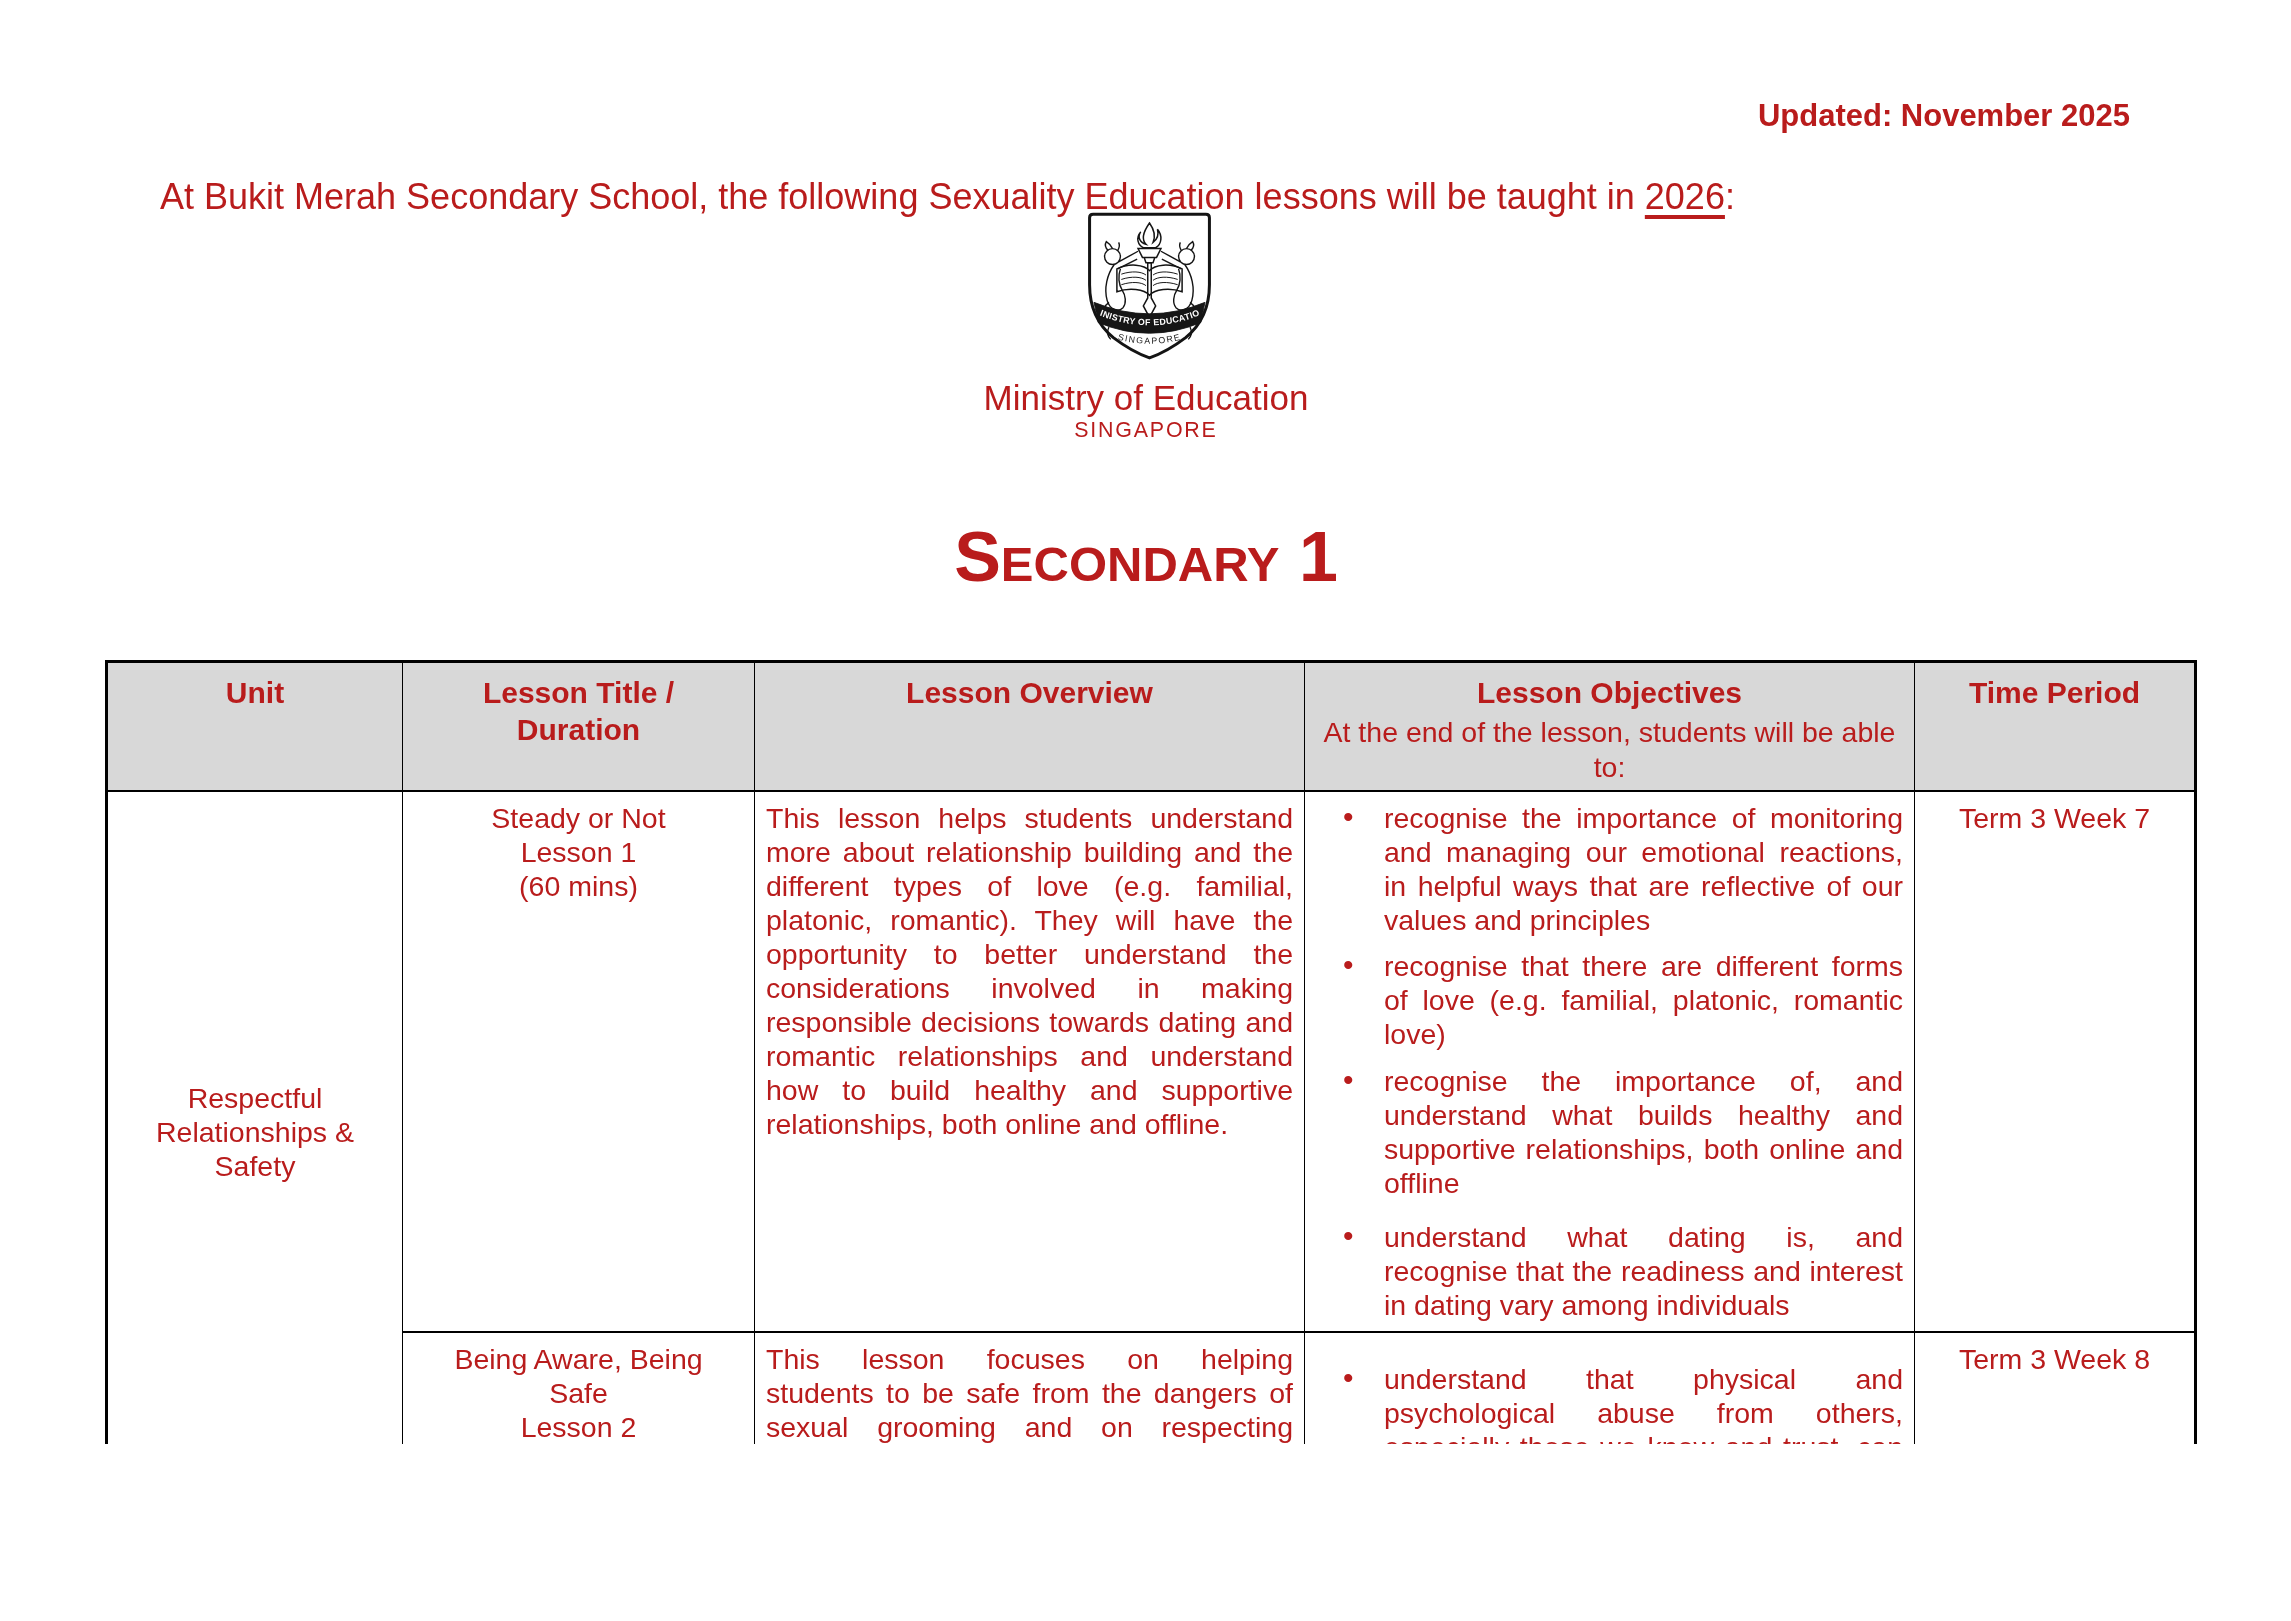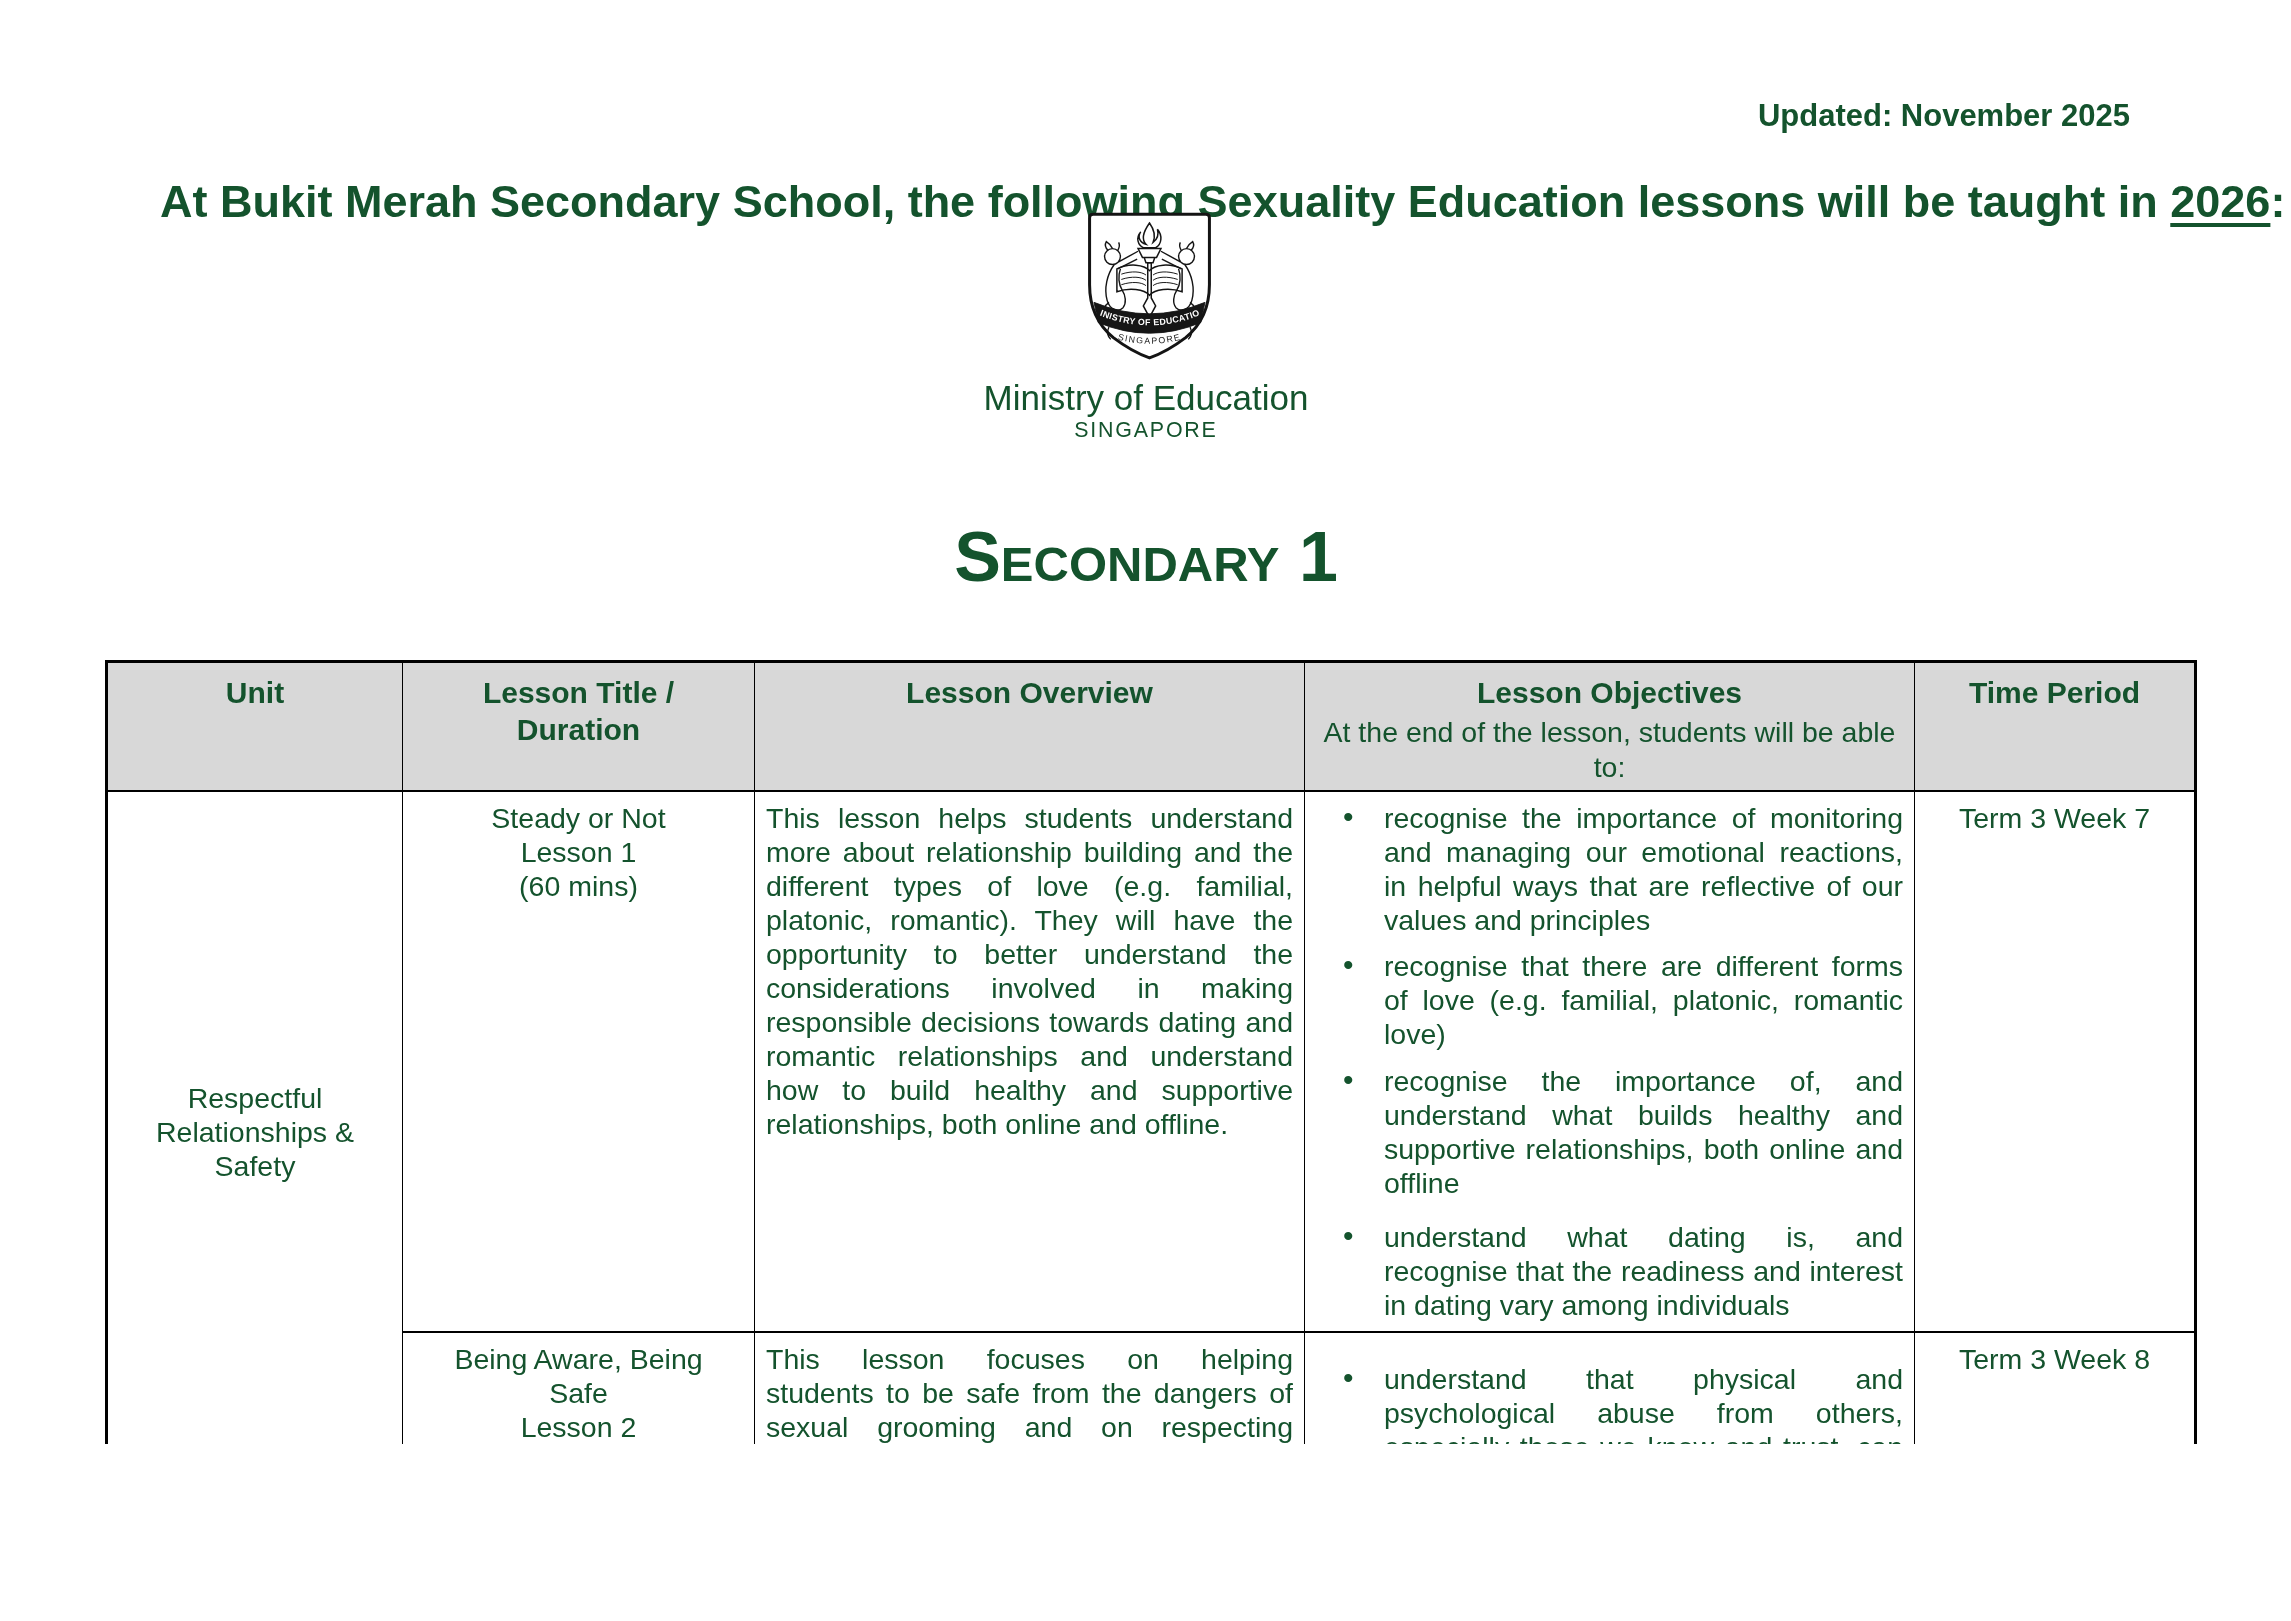--- a/index.html
+++ b/index.html
@@ -1,37 +1,37 @@
 <!DOCTYPE html>
 <html style="font-size:14.3px"><head>
 <meta charset="utf-8">
 <style>
   html, body { margin: 0; padding: 0; background: #ffffff; }
   .page {
     position: relative;
     width: 2292px;
     height: 1444px;
     background: #ffffff;
-    color: #14532d;
+    color: #b91c1c;
     font-family: "Liberation Sans", sans-serif;
     overflow: hidden;
   }
   .updated {
     position: absolute;
     top: 98px;
     right: 162px;
     font-size: 31px;
     font-weight: bold;
   }
   .intro {
     position: absolute;
     top: 176px;
     left: 160px;
-    font-size: 45px;
-    font-weight: bold;
+    font-size: 36px;
+    font-weight: normal;
     white-space: nowrap;
   }
   .intro .year {
     text-decoration: underline;
     text-decoration-thickness: 3.6px;
     text-underline-offset: 6.2px;
   }
   .crest-wrap {
     position: absolute;
     top: 210px;

